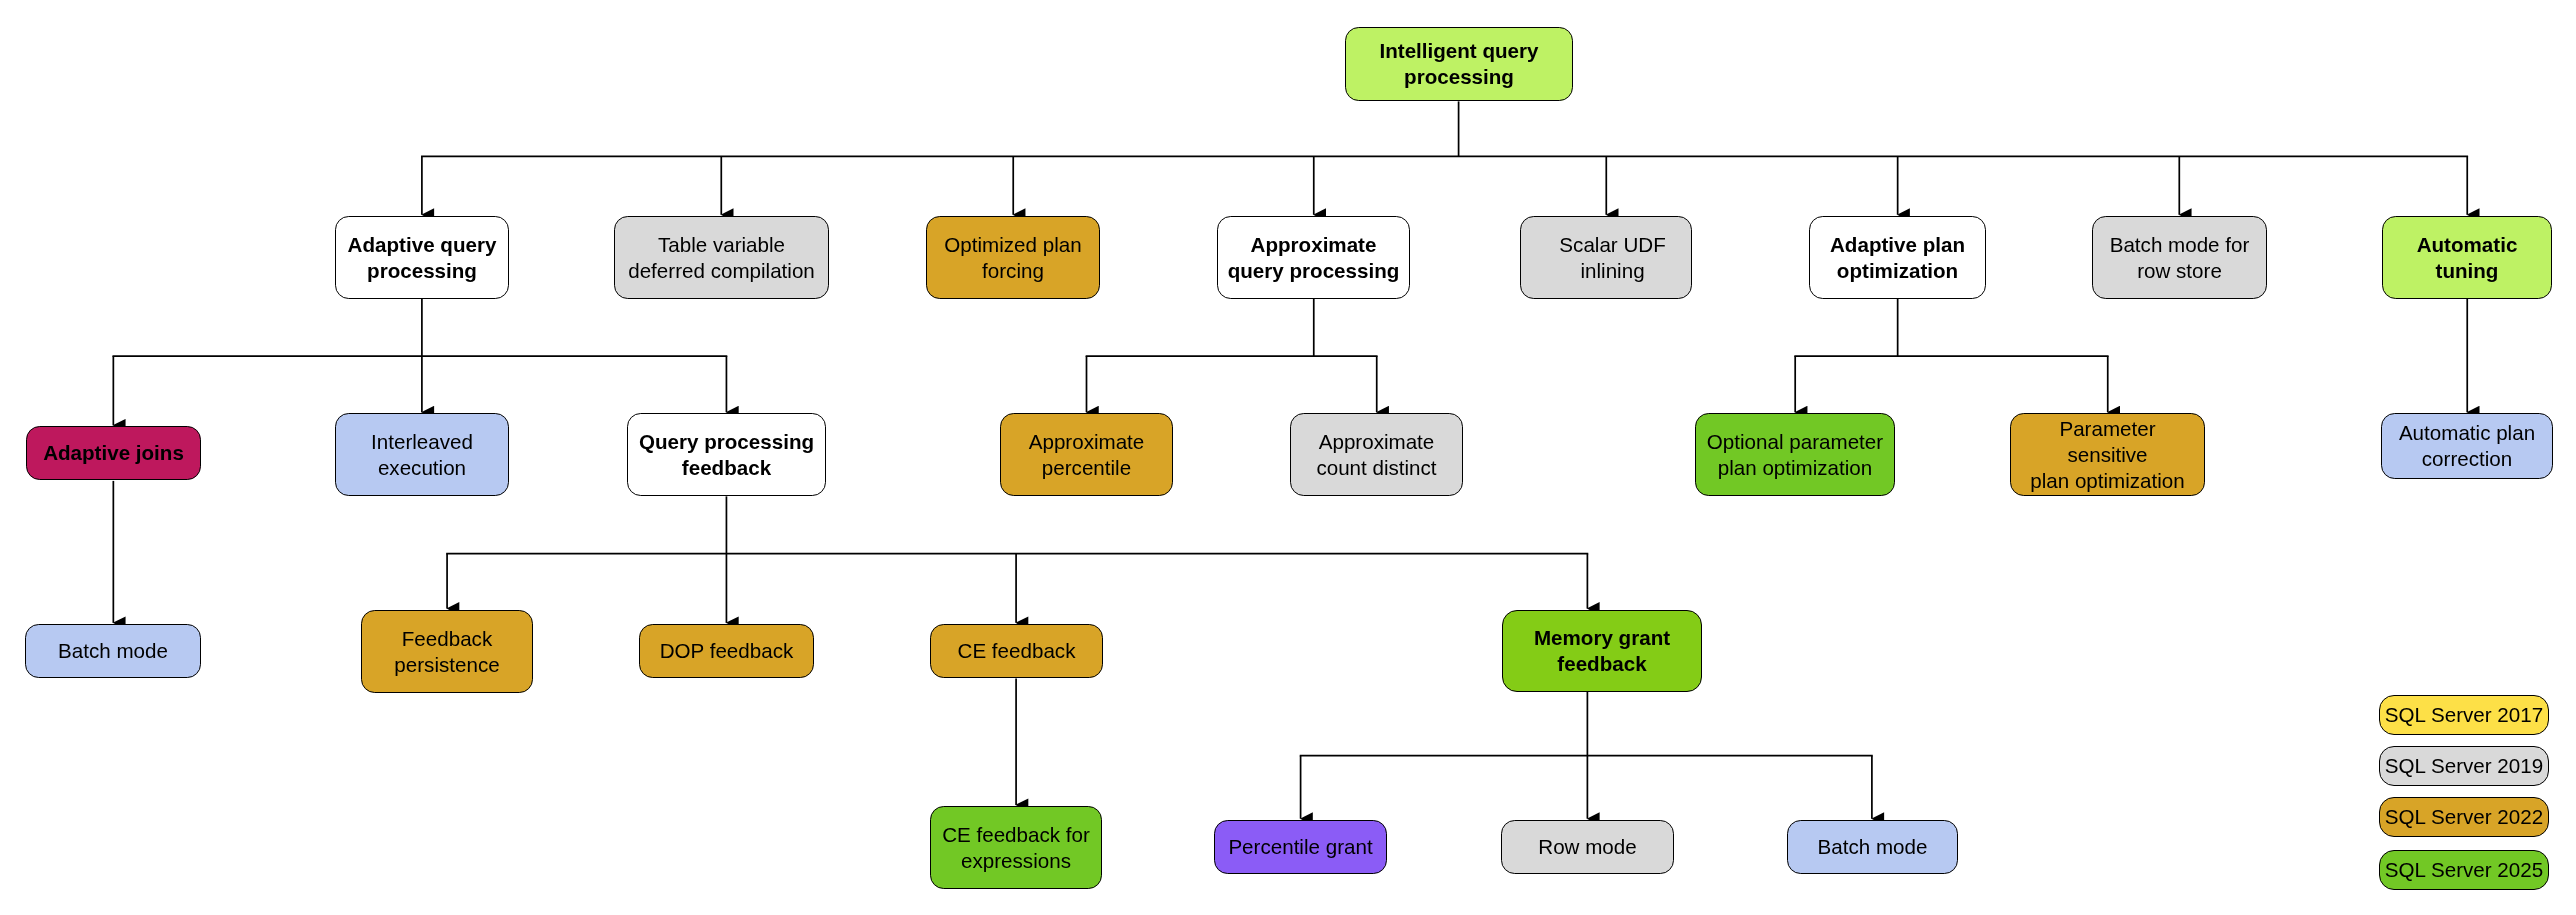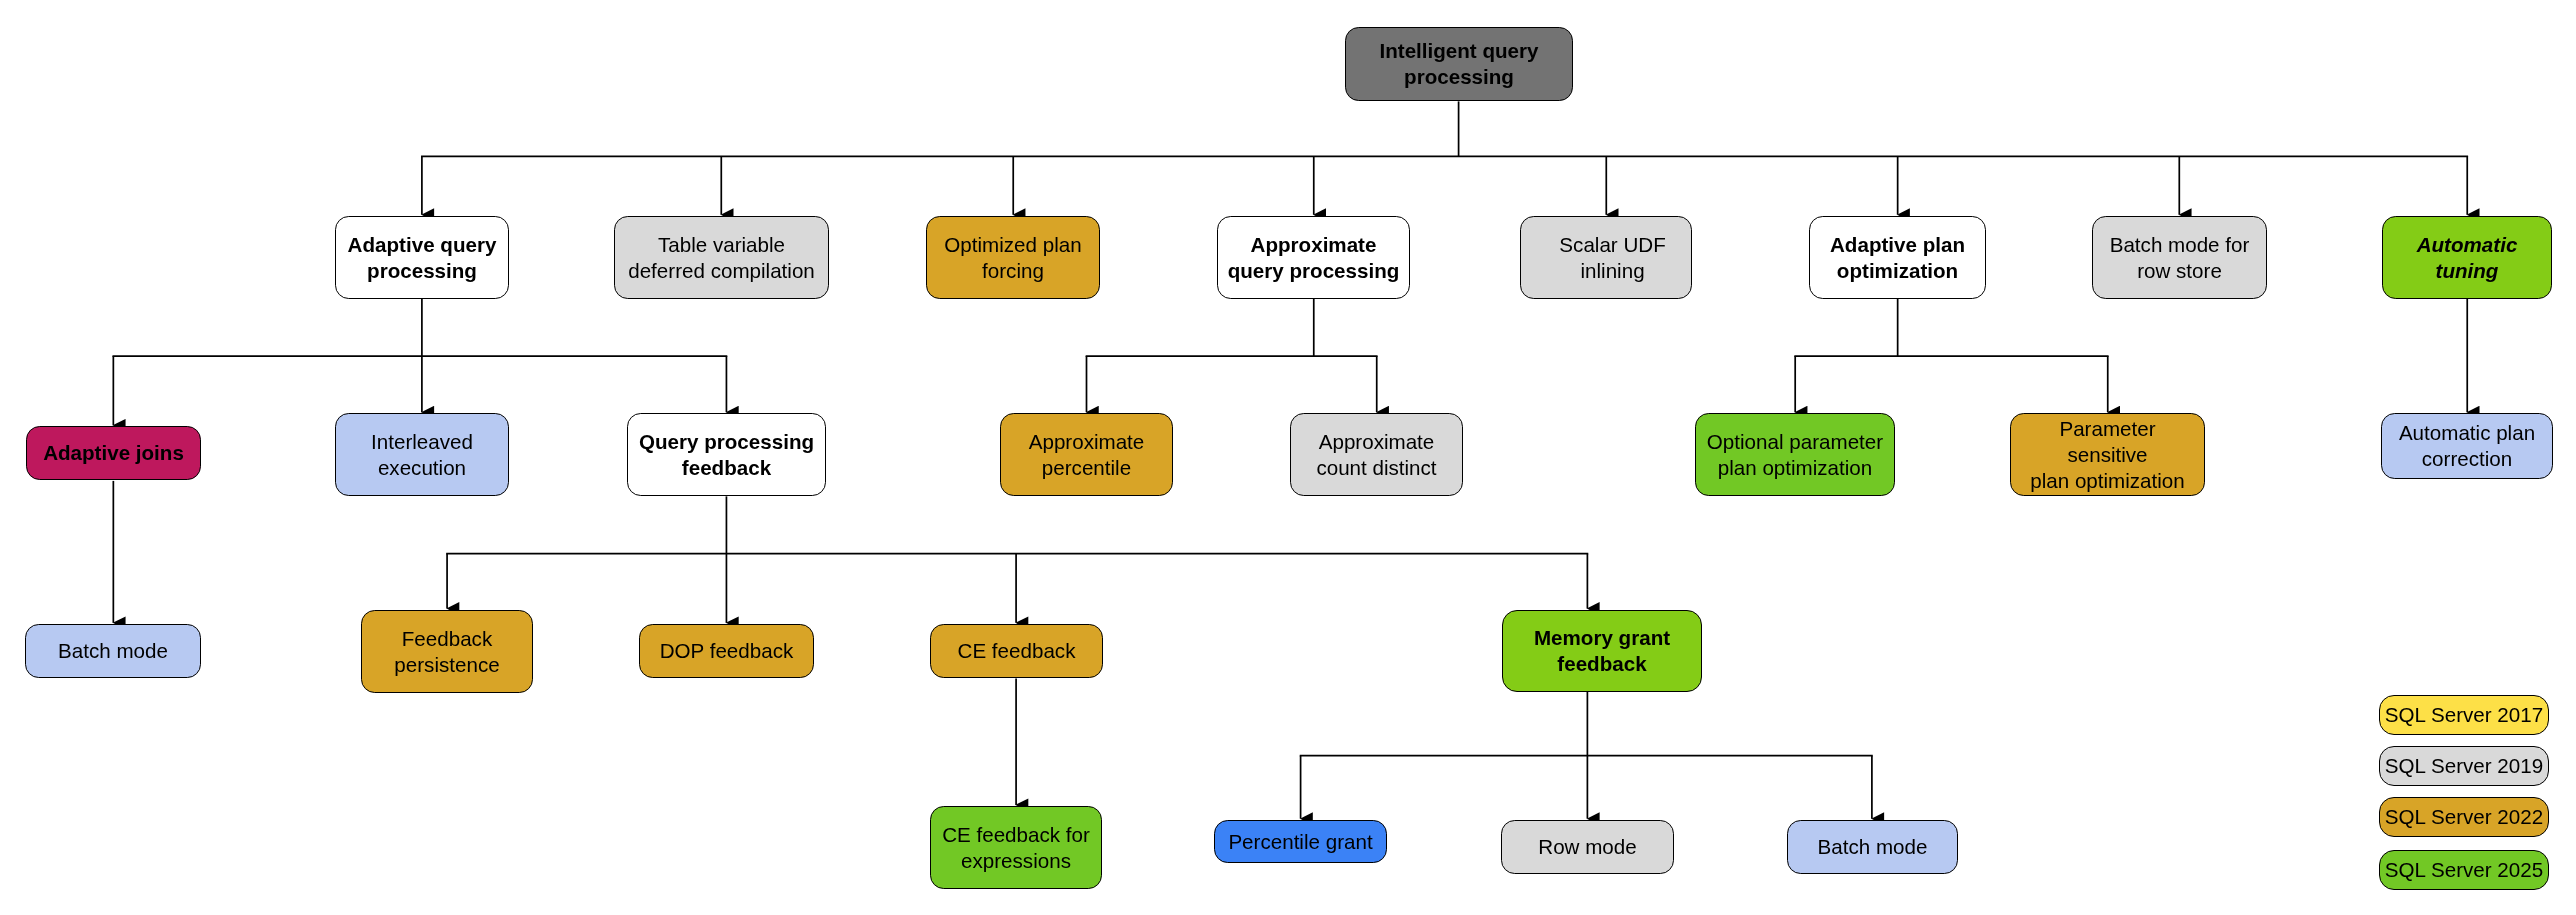--- a/index.html
+++ b/index.html
@@ -69,37 +69,37 @@
         <path d="M 1775 1185 L 1775 1406" marker-end="url(#arrow)"></path>
         <path d="M 2773 1208 L 2773 1320"></path>
         <path d="M 2270.5 1320 L 3271.5 1320"></path>
         <path d="M 2272 1320 L 2272 1430" marker-end="url(#arrow)"></path>
         <path d="M 2773 1320 L 2773 1430" marker-end="url(#arrow)"></path>
         <path d="M 3270 1320 L 3270 1430" marker-end="url(#arrow)"></path>
       </g>
   </svg>
 
   <div id="node-layer">
-      <div class="node bold" style="left: 1345px; top: 27px; width: 228px; height: 74px; background: #737373;">Intelligent query
+      <div class="node bold" style="left: 1345px; top: 27px; width: 228px; height: 74px; background: #bef264;">Intelligent query
 processing</div>
       <div class="node bold" style="left: 335px; top: 216px; width: 174px; height: 83px; background: rgb(255, 255, 255);">Adaptive query
 processing</div>
       <div class="node" style="left: 614px; top: 216px; width: 215px; height: 83px; background: rgb(217, 217, 217);">Table variable
 deferred compilation</div>
       <div class="node" style="left: 926px; top: 216px; width: 174px; height: 83px; background: rgb(216, 164, 39);">Optimized plan
 forcing</div>
       <div class="node bold" style="left: 1217px; top: 216px; width: 193px; height: 83px; background: rgb(255, 255, 255);">Approximate
 query processing</div>
       <div class="node" style="left: 1520px; top: 216px; width: 172px; height: 83px; background: rgb(217, 217, 217); padding-left: 20px;">Scalar UDF
 inlining</div>
       <div class="node bold" style="left: 1809px; top: 216px; width: 177px; height: 83px; background: rgb(255, 255, 255);">Adaptive plan
 optimization</div>
       <div class="node" style="left: 2092px; top: 216px; width: 175px; height: 83px; background: rgb(217, 217, 217);">Batch mode for
 row store</div>
-      <div class="node bold" style="left: 2382px; top: 216px; width: 170px; height: 83px; background: #84cc16; font-style: italic;">Automatic
+      <div class="node bold" style="left: 2382px; top: 216px; width: 170px; height: 83px; background: #bef264;">Automatic
 tuning</div>
       <div class="node bold" style="left: 26px; top: 426px; width: 175px; height: 54px; background: #be185d;">Adaptive joins</div>
       <div class="node" style="left: 335px; top: 413px; width: 174px; height: 83px; background: rgb(183, 201, 242);">Interleaved
 execution</div>
       <div class="node bold" style="left: 627px; top: 413px; width: 199px; height: 83px; background: rgb(255, 255, 255);">Query processing
 feedback</div>
       <div class="node" style="left: 1000px; top: 413px; width: 173px; height: 83px; background: rgb(216, 164, 39);">Approximate
 percentile</div>
       <div class="node" style="left: 1290px; top: 413px; width: 173px; height: 83px; background: rgb(217, 217, 217);">Approximate
 count distinct</div>
@@ -111,21 +111,21 @@
 correction</div>
       <div class="node" style="left: 25px; top: 624px; width: 176px; height: 54px; background: rgb(183, 201, 242);">Batch mode</div>
       <div class="node" style="left: 361px; top: 610px; width: 172px; height: 83px; background: rgb(216, 164, 39);">Feedback
 persistence</div>
       <div class="node" style="left: 639px; top: 624px; width: 175px; height: 54px; background: rgb(216, 164, 39);">DOP feedback</div>
       <div class="node" style="left: 930px; top: 624px; width: 173px; height: 54px; background: rgb(216, 164, 39);">CE feedback</div>
       <div class="node bold" style="left: 1502px; top: 610px; width: 200px; height: 82px; background: #84cc16; border-radius: 15px;">Memory grant
 feedback</div>
       <div class="node" style="left: 930px; top: 806px; width: 172px; height: 83px; background: rgb(114, 200, 37);">CE feedback for
 expressions</div>
-      <div class="node" style="left: 1214px; top: 820px; width: 173px; height: 43px; background: #3b82f6;">Percentile grant</div>
+      <div class="node" style="left: 1214px; top: 820px; width: 173px; height: 54px; background: #8b5cf6;">Percentile grant</div>
       <div class="node" style="left: 1501px; top: 820px; width: 173px; height: 54px; background: rgb(217, 217, 217);">Row mode</div>
       <div class="node" style="left: 1787px; top: 820px; width: 171px; height: 54px; background: rgb(183, 201, 242);">Batch mode</div>
     </div>
 
   <div id="legend-layer">
       <div class="legend-item" style="left: 2379px; top: 695px; width: 170px; height: 40px; background: #fde047;">SQL Server 2017</div>
       <div class="legend-item" style="left: 2379px; top: 746px; width: 170px; height: 40px; background: rgb(217, 217, 217);">SQL Server 2019</div>
       <div class="legend-item" style="left: 2379px; top: 797px; width: 170px; height: 40px; background: rgb(216, 164, 39);">SQL Server 2022</div>
       <div class="legend-item" style="left: 2379px; top: 850px; width: 170px; height: 40px; background: rgb(114, 200, 37);">SQL Server 2025</div>
     </div>

